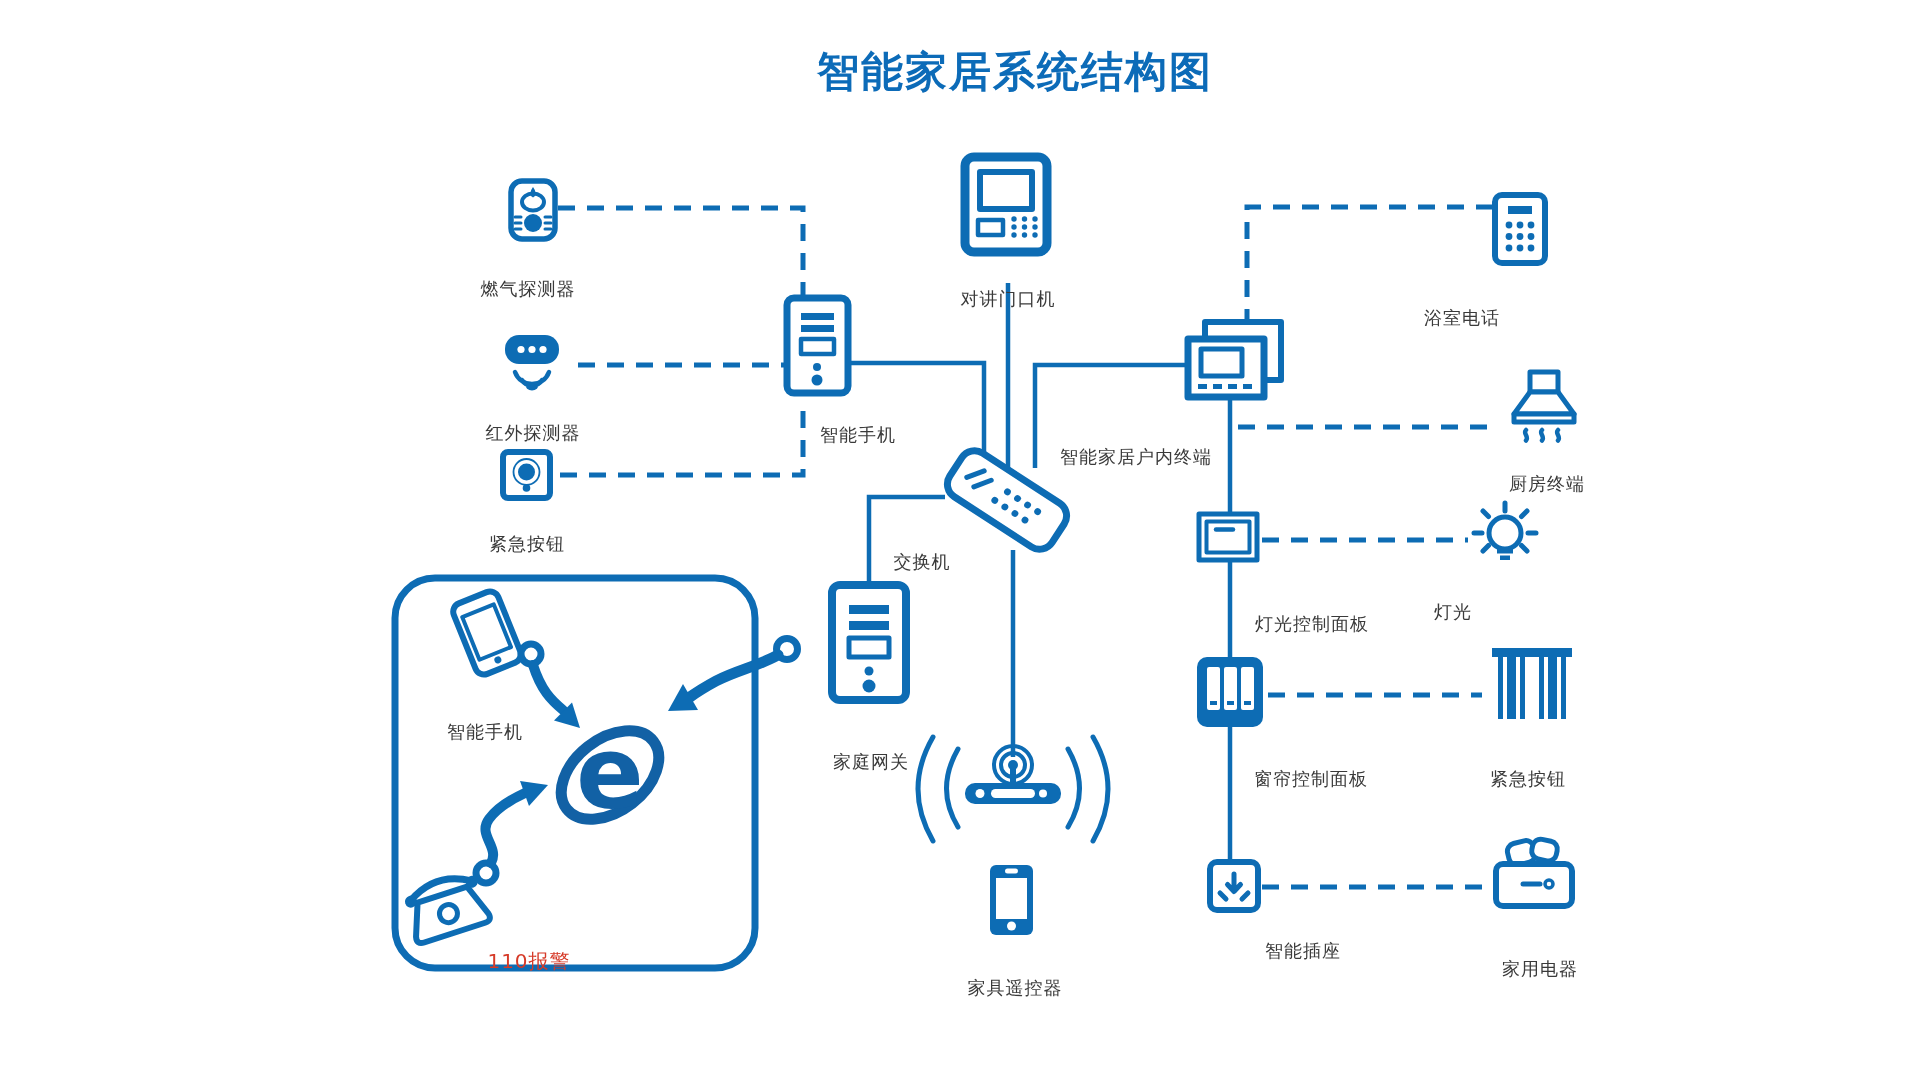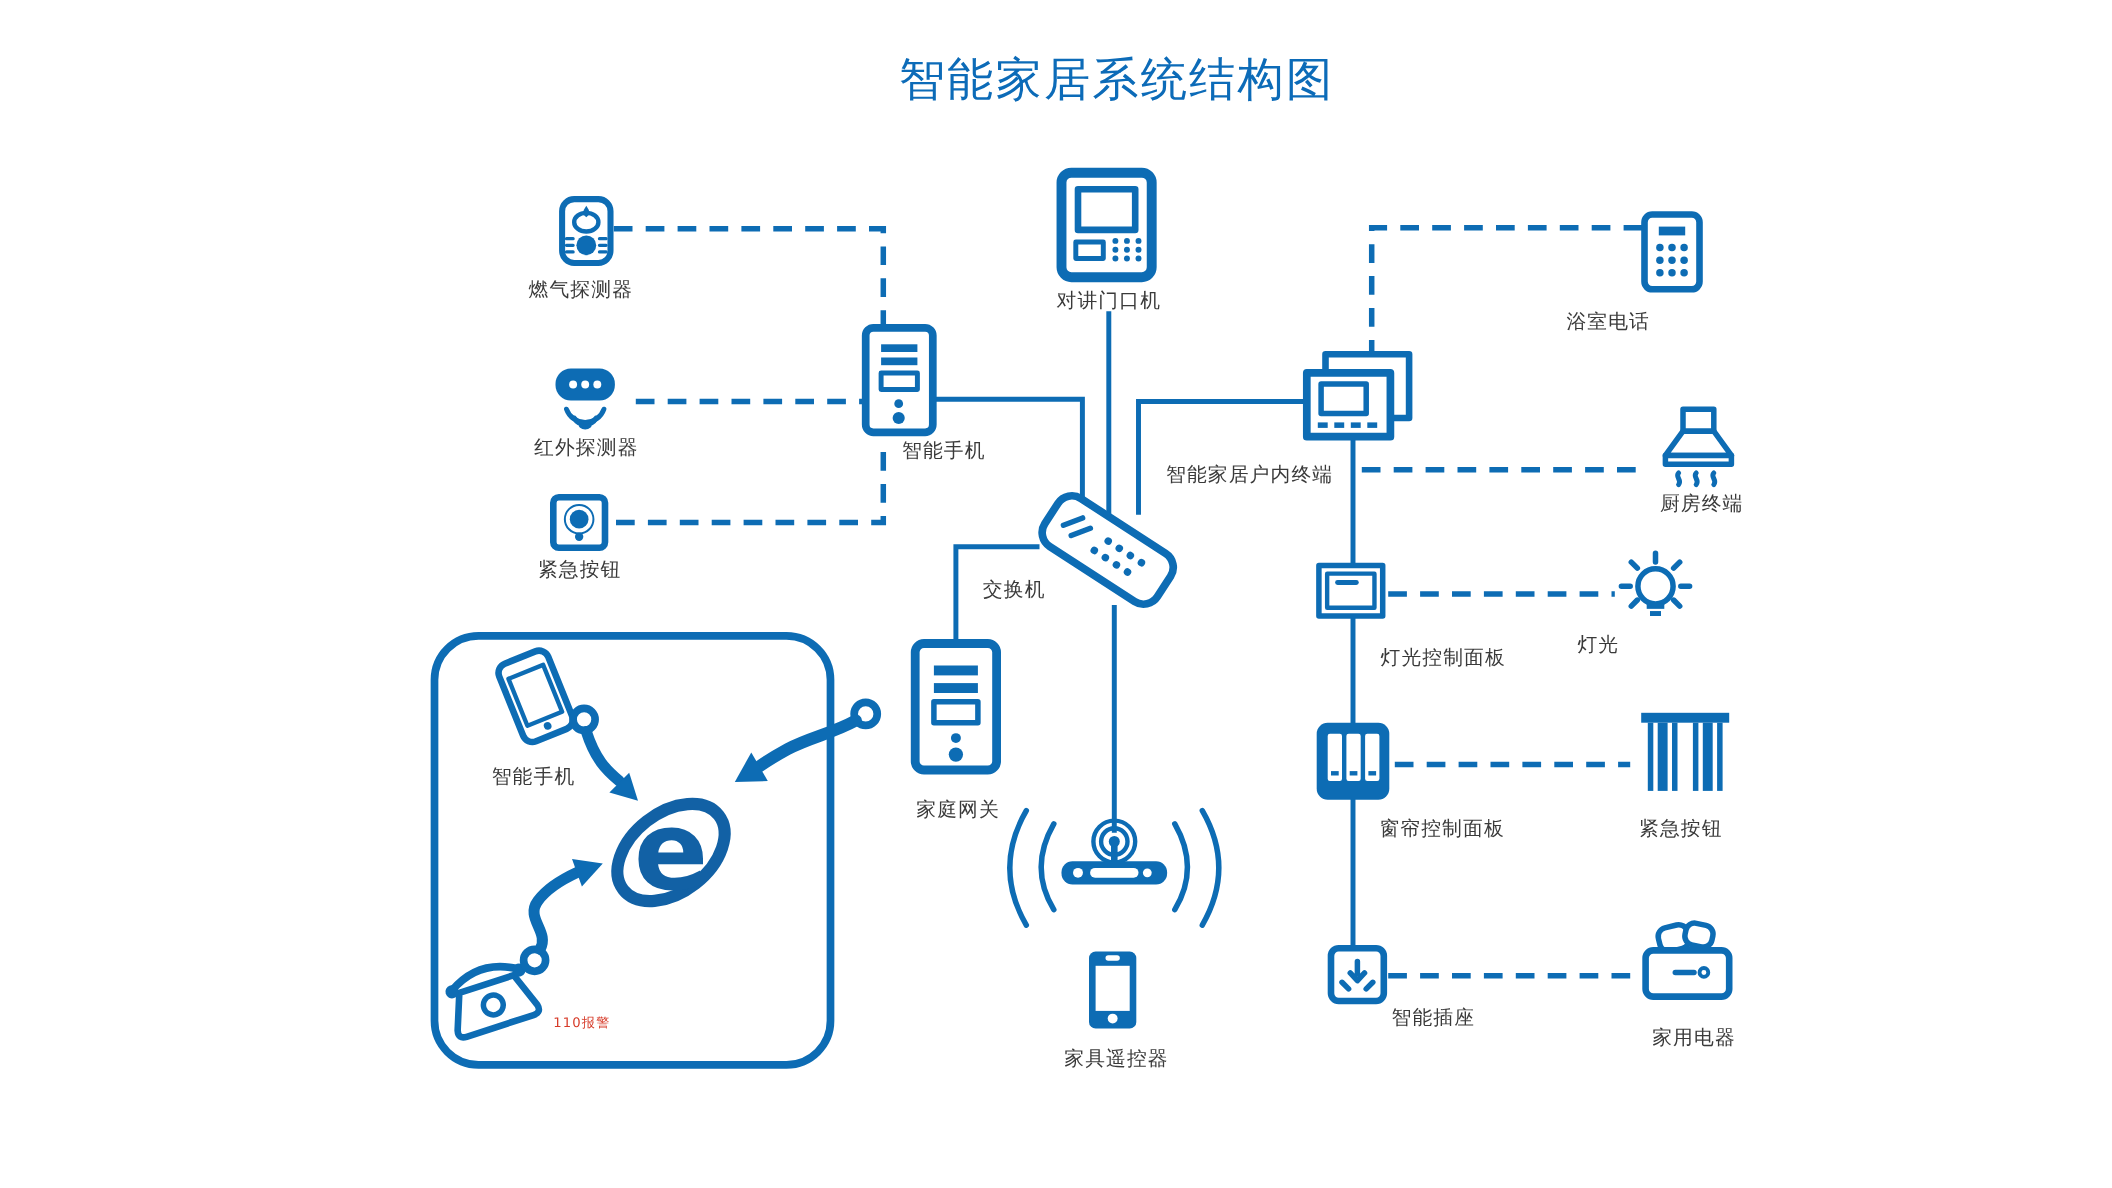--- a/index.html
+++ b/index.html
@@ -8,27 +8,27 @@
     --red:#d63a28;
     --label:#3a3a3a;
   }
   html,body{margin:0;padding:0;background:#fff;}
   .stage{
     position:relative;width:1920px;height:1080px;background:#ffffff;
     font-family:"DejaVu Sans","Liberation Sans",sans-serif;overflow:hidden;
   }
   .title{
     position:absolute;left:1015px;top:44px;transform:translateX(-50%);
-    font-size:42px;font-weight:normal;color:#0c6bb8;white-space:nowrap;letter-spacing:2px;
+    font-size:42px;font-weight:bold;color:#0c6bb8;white-space:nowrap;letter-spacing:2px;
   }
   .lbl{
     position:absolute;transform:translateX(-50%);font-size:18px;color:var(--label);
-    white-space:nowrap;letter-spacing:1px;
+    white-space:nowrap;letter-spacing:1px;margin-top:26px;
   }
-  .lbl-red{color:var(--red);font-size:12px;}
+  .lbl-red{color:var(--red);font-size:20px;}
   svg{position:absolute;left:0;top:0;}
   .st{stroke:var(--blue);fill:none;stroke-linecap:round;stroke-linejoin:round;}
   .stw{stroke:var(--blue);fill:#ffffff;stroke-linecap:round;stroke-linejoin:round;}
   .fl{fill:var(--blue);stroke:none;}
   .conn{stroke:var(--blue);stroke-width:4.5;fill:none;}
   .dash{stroke:var(--blue);stroke-width:5;fill:none;stroke-dasharray:17 12;}
   .arrow{stroke:var(--blue);fill:none;stroke-linecap:round;}
   .elogo-ring{stroke:var(--elogo);}
   .elogo-e{font-family:"DejaVu Sans",sans-serif;font-weight:bold;font-size:100px;fill:var(--elogo);}
 </style>

